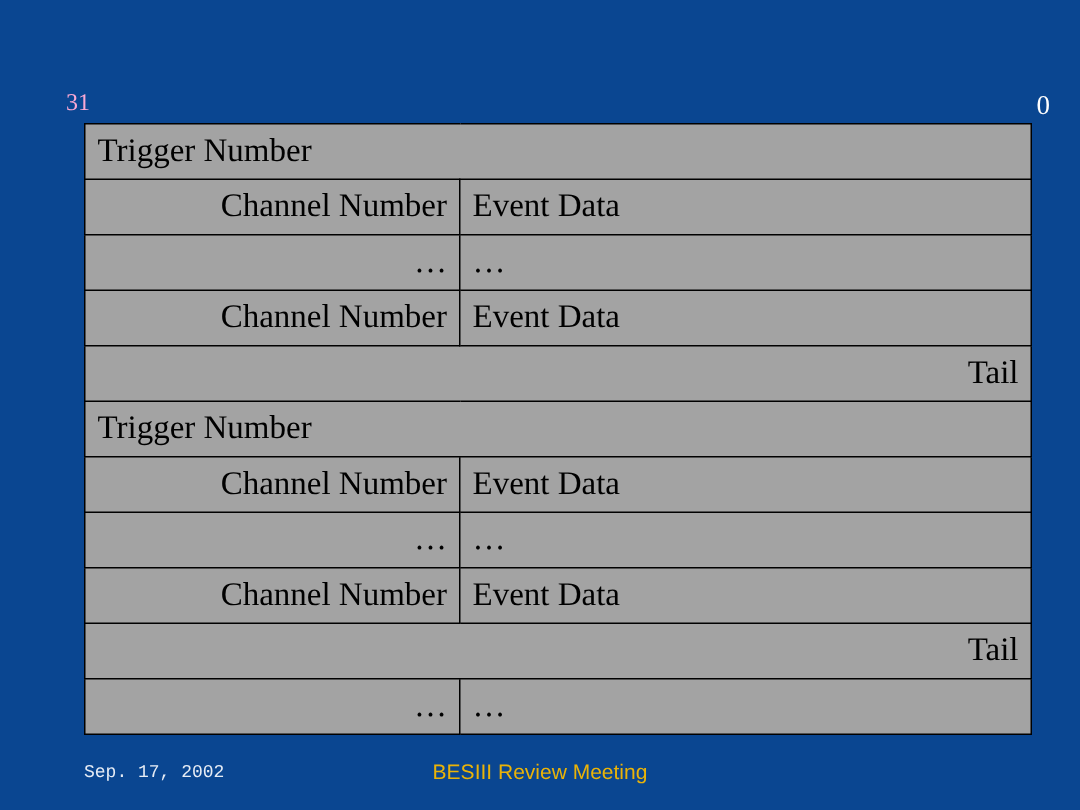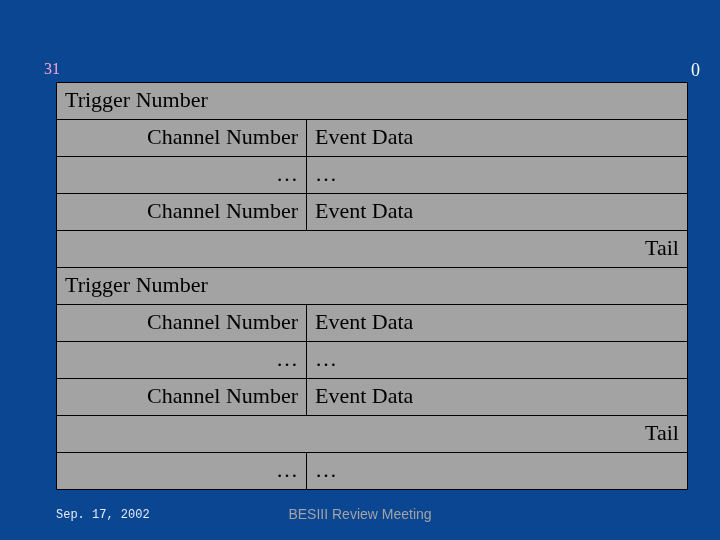--- a/index.html
+++ b/index.html
@@ -76,21 +76,21 @@
     margin-left: 12px;
   }
   .footer-center {
     position: absolute;
     bottom: 18px;
     left: 0;
     width: 720px;
     text-align: center;
     font-family: Arial, Helvetica, sans-serif;
     font-size: 14px;
-    color: #a3a3a3;
+    color: #eab308;
   }
 </style>
 </head>
 <body>
 
 <div class="slide">
 
 
   <div class="bit-left">31</div>
   <div class="bit-right">0</div>

